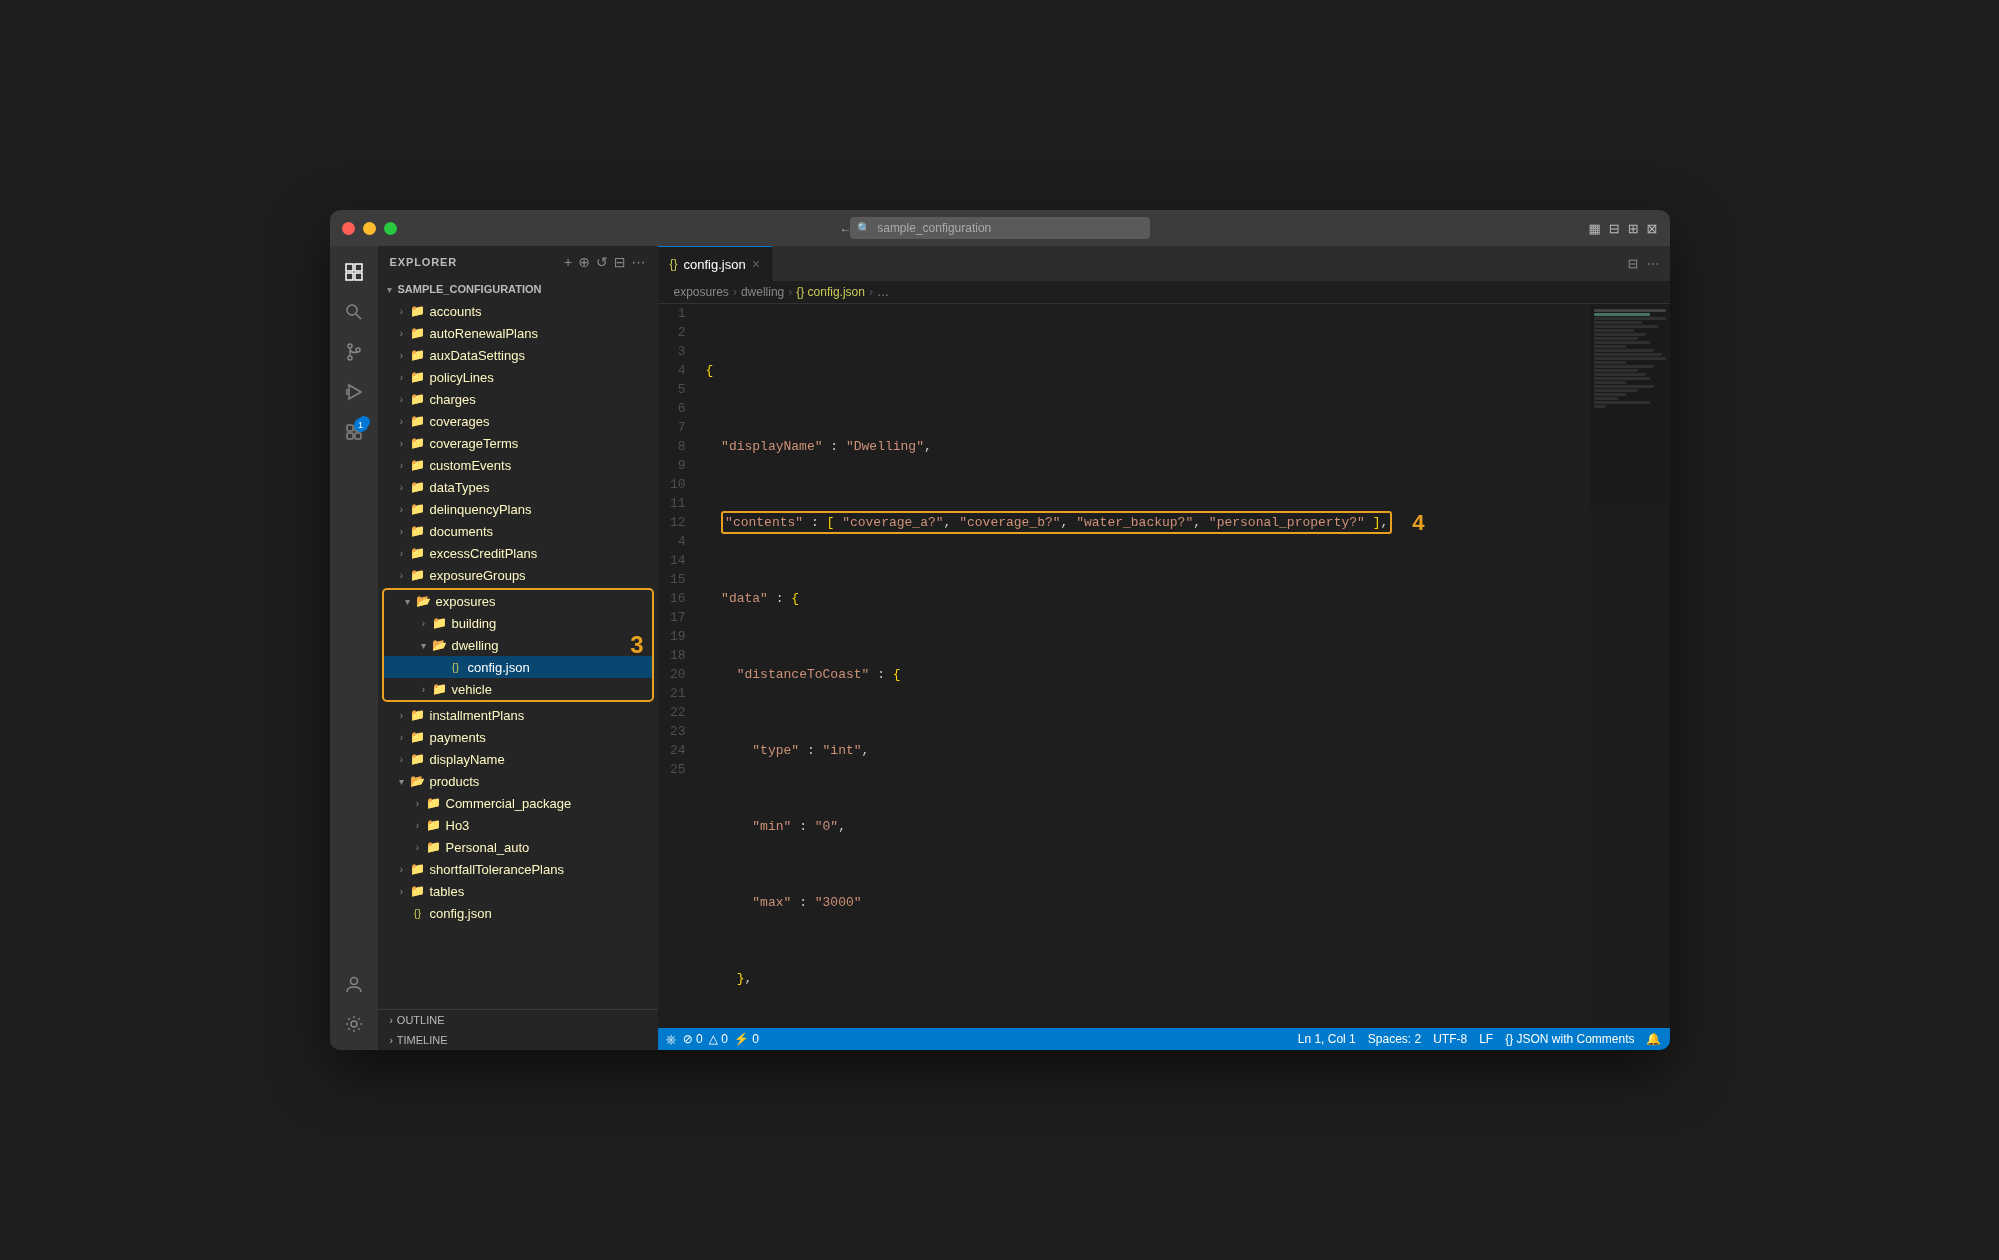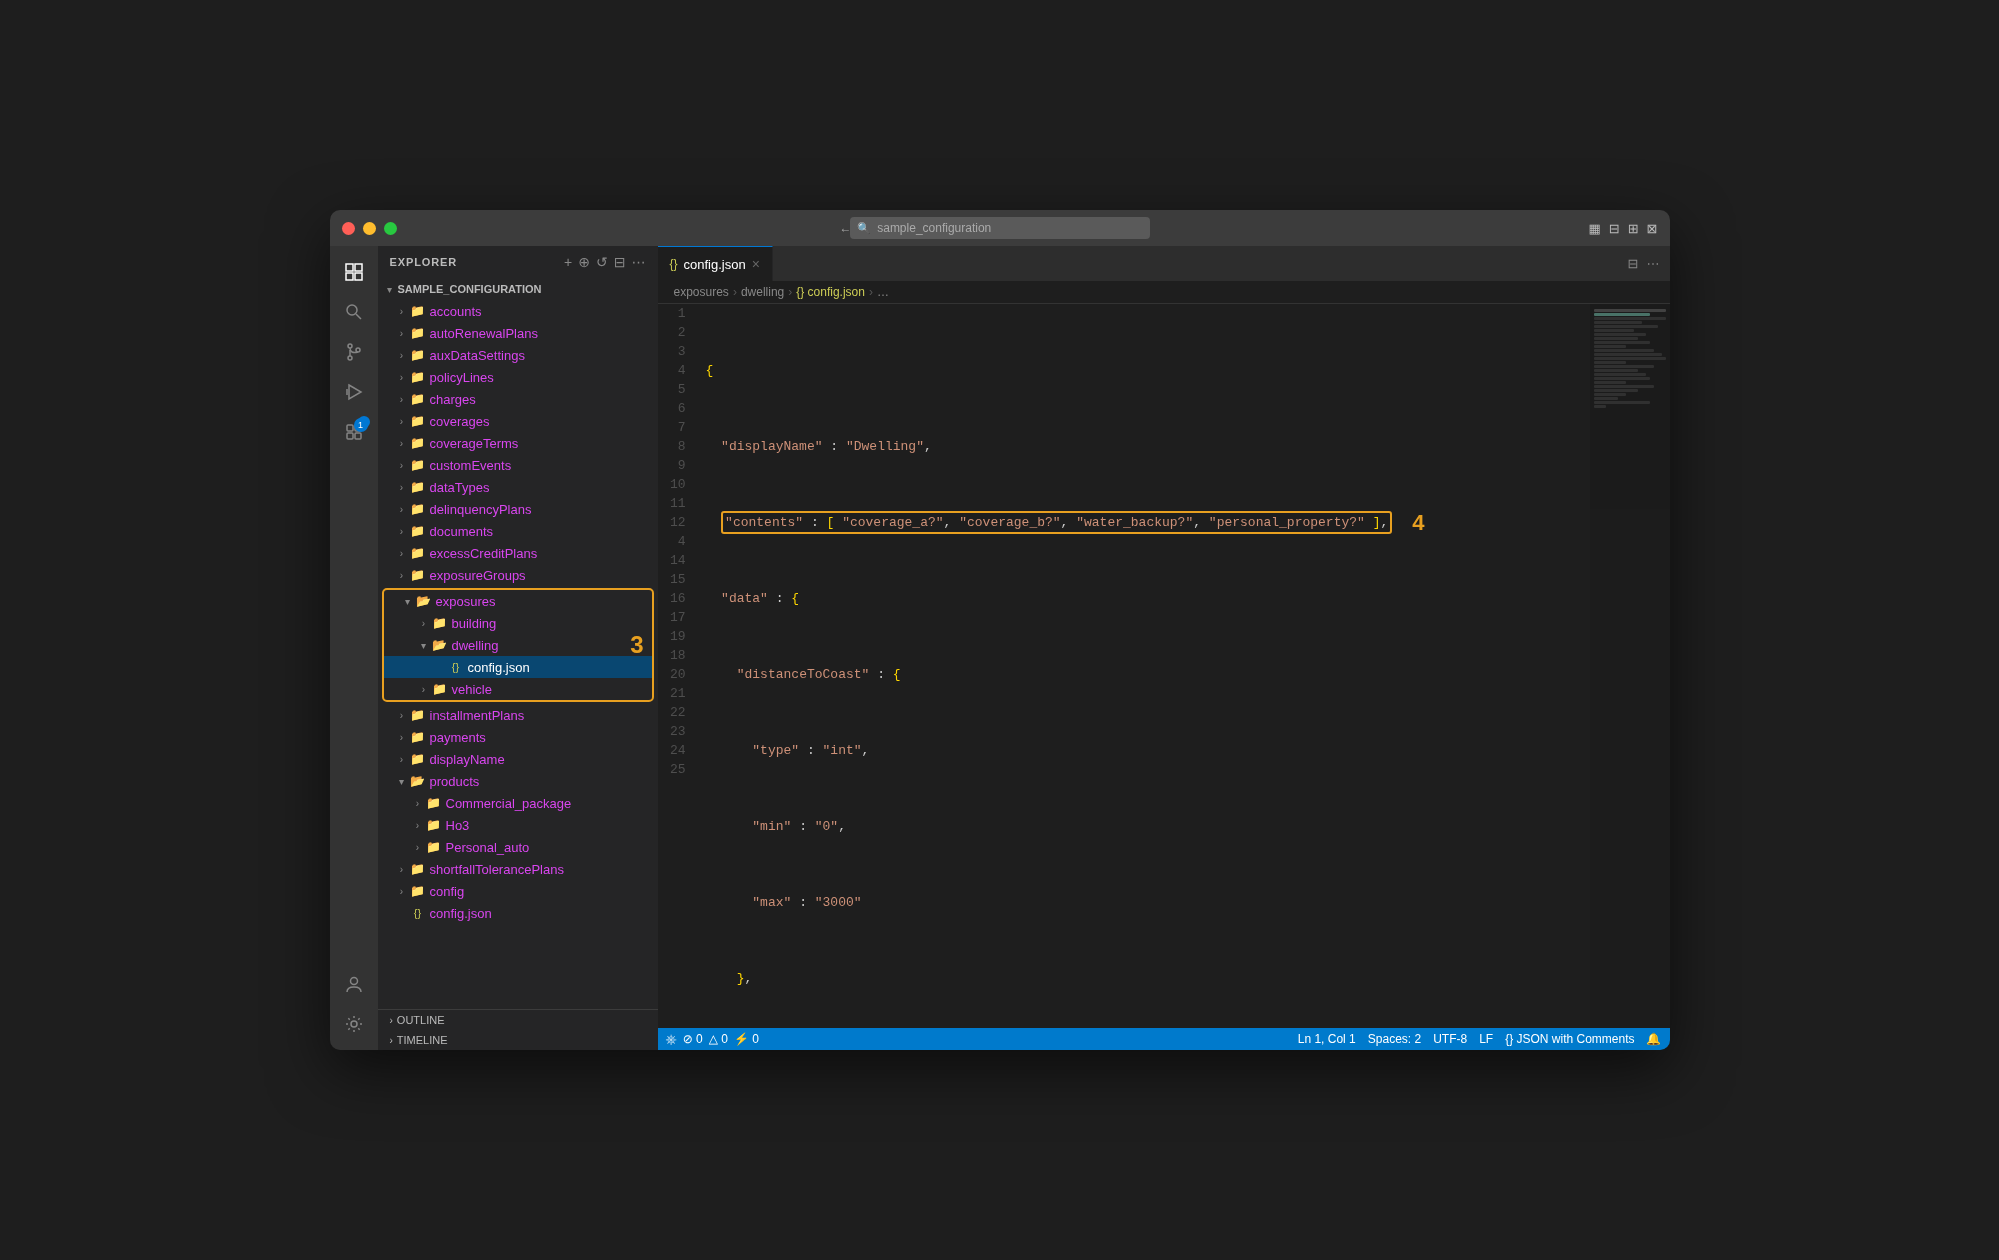--- a/index.html
+++ b/index.html
@@ -182,21 +182,21 @@
       width: 16px;
       height: 16px;
       display: inline-flex;
       align-items: center;
       justify-content: center;
       margin-right: 4px;
       flex-shrink: 0;
       font-size: 12px;
     }
     .tree-label {
-      color: #d946ef;
+      color: #fef9c3;
       flex: 1;
     }
     .tree-item.selected .tree-label { color: #ffffff; }
     .folder-icon { color: #dcb67a; }
     .step3-label {
       color: #e8a020;
       font-size: 22px;
       font-weight: bold;
       margin-left: 8px;
       position: absolute;
@@ -616,21 +616,21 @@
 
         <div class="tree-item" style="padding-left:16px;">
           <span class="tree-arrow">›</span>
           <span class="tree-icon folder-icon">📁</span>
           <span class="tree-label">shortfallTolerancePlans</span>
         </div>
 
         <div class="tree-item" style="padding-left:16px;">
           <span class="tree-arrow">›</span>
           <span class="tree-icon folder-icon">📁</span>
-          <span class="tree-label">config</span>
+          <span class="tree-label">tables</span>
         </div>
 
         <div class="tree-item" style="padding-left:16px;">
           <span class="tree-arrow" style="color:transparent;">›</span>
           <span class="tree-icon" style="color:#cccc55;font-size:11px;">{}</span>
           <span class="tree-label">config.json</span>
         </div>
       </div>
 
       <div class="sidebar-bottom">

